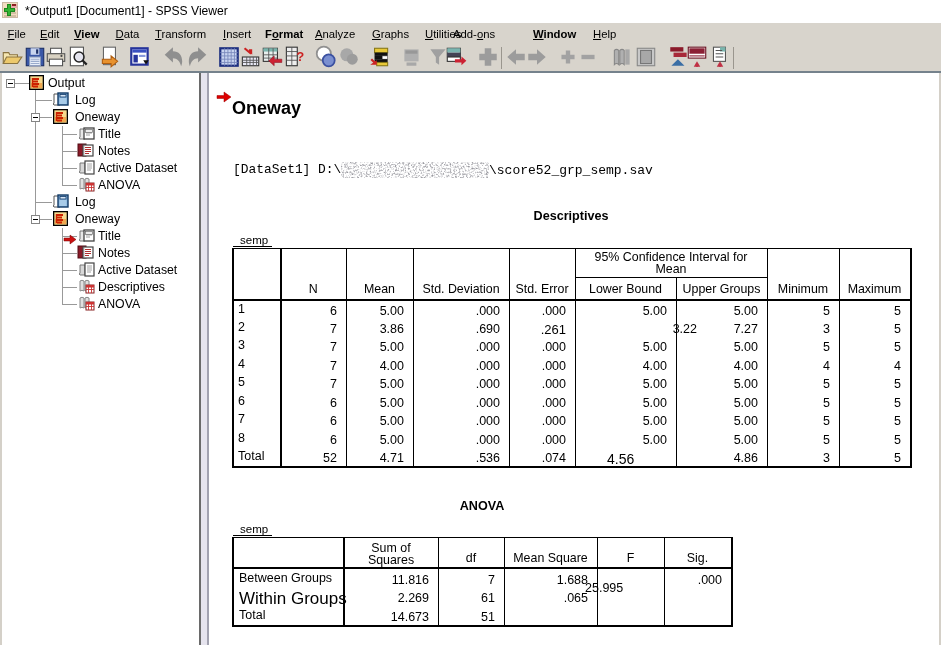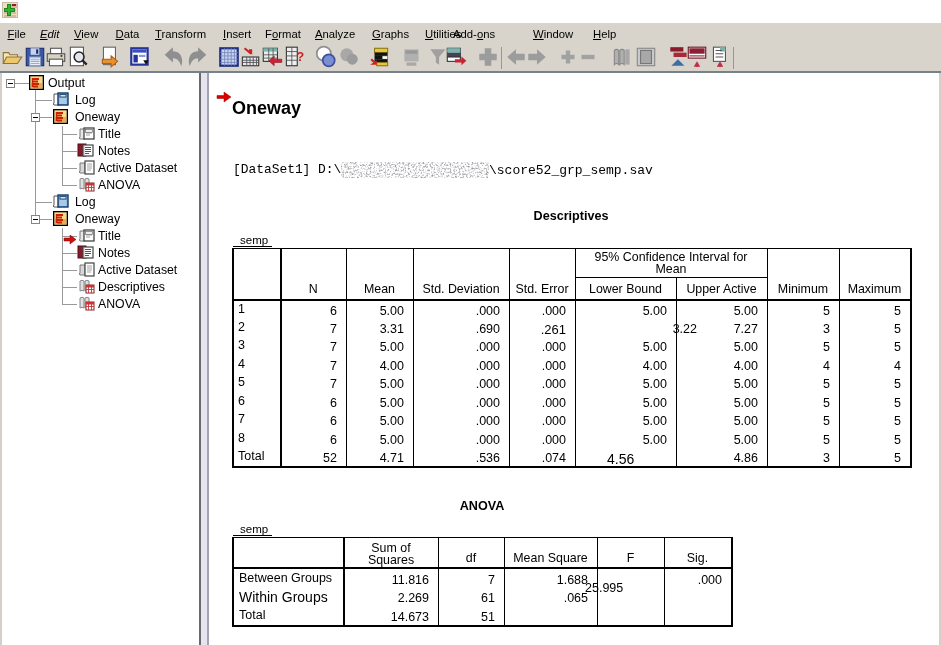--- a/index.html
+++ b/index.html
@@ -10,33 +10,34 @@
 <div style="position:absolute;left:2px;top:2px;width:17px;height:17px;"><svg width="17" height="17" viewBox="0 0 17 17">
 <rect x="0.5" y="0.5" width="15" height="15" fill="#f2ddc1" stroke="#c9b9a4"></rect>
 <rect x="9" y="2" width="6" height="4" fill="#e8a9a9"></rect>
 <path d="M2 8h12M2 11h12M2 14h12" stroke="#b59f86" stroke-width="1"></path>
 <rect x="5" y="2" width="4" height="12" fill="#1d8a1d"></rect>
 <rect x="2" y="6" width="11" height="4" fill="#1d8a1d"></rect>
 <rect x="6" y="3" width="2" height="10" fill="#35b335"></rect>
 <rect x="3" y="7" width="9" height="2" fill="#35b335"></rect>
 <path d="M10 3l4 0" stroke="#8b2020" stroke-width="2"></path>
 </svg></div>
+<div style="position:absolute;left:25px;top:5px;font-size:12.1px;font-weight:normal;white-space:nowrap;line-height:1;">*Output1 [Document1] - SPSS Viewer</div>
 <div style="position:absolute;left:0px;top:23px;width:941px;height:22px;background:#d8d4cc;"></div>
 <div style="position:absolute;left:7.5px;top:29px;font-size:11.3px;font-weight:normal;white-space:nowrap;line-height:1;"><span class="u">F</span>ile</div>
-<div style="position:absolute;left:40px;top:29px;font-size:11.3px;font-weight:normal;white-space:nowrap;line-height:1;font-style:italic;"><span class="u">E</span>dit</div>
-<div style="position:absolute;left:74px;top:29px;font-size:11.3px;font-weight:normal;white-space:nowrap;line-height:1;"><span class="u">V</span>iew</div>
+<div style="position:absolute;left:40px;top:29px;font-size:11.3px;font-weight:normal;white-space:nowrap;line-height:1;"><span class="u">E</span>dit</div>
+<div style="position:absolute;left:74px;top:29px;font-size:11.3px;font-weight:bold;white-space:nowrap;line-height:1;"><span class="u">V</span>iew</div>
 <div style="position:absolute;left:115.5px;top:29px;font-size:11.3px;font-weight:normal;white-space:nowrap;line-height:1;"><span class="u">D</span>ata</div>
 <div style="position:absolute;left:155px;top:29px;font-size:11.3px;font-weight:normal;white-space:nowrap;line-height:1;"><span class="u">T</span>ransform</div>
 <div style="position:absolute;left:223px;top:29px;font-size:11.3px;font-weight:normal;white-space:nowrap;line-height:1;"><span class="u">I</span>nsert</div>
-<div style="position:absolute;left:265px;top:29px;font-size:11.3px;font-weight:normal;white-space:nowrap;line-height:1;">F<span class="u">o</span>rmat</div>
+<div style="position:absolute;left:265px;top:29px;font-size:11.3px;font-weight:bold;white-space:nowrap;line-height:1;">F<span class="u">o</span>rmat</div>
 <div style="position:absolute;left:315px;top:29px;font-size:11.3px;font-weight:normal;white-space:nowrap;line-height:1;"><span class="u">A</span>nalyze</div>
 <div style="position:absolute;left:372px;top:29px;font-size:11.3px;font-weight:normal;white-space:nowrap;line-height:1;"><span class="u">G</span>raphs</div>
 <div style="position:absolute;left:425px;top:29px;font-size:11.3px;font-weight:normal;white-space:nowrap;line-height:1;"><span class="u">U</span>tilities</div>
 <div style="position:absolute;left:453px;top:29px;font-size:11.3px;font-weight:normal;white-space:nowrap;line-height:1;">Add-<span class="u">o</span>ns</div>
-<div style="position:absolute;left:533px;top:29px;font-size:11.3px;font-weight:normal;white-space:nowrap;line-height:1;"><span class="u">W</span>indow</div>
+<div style="position:absolute;left:533px;top:29px;font-size:11.3px;font-weight:bold;white-space:nowrap;line-height:1;"><span class="u">W</span>indow</div>
 <div style="position:absolute;left:593px;top:29px;font-size:11.3px;font-weight:normal;white-space:nowrap;line-height:1;"><span class="u">H</span>elp</div>
 <div style="position:absolute;left:0px;top:45px;width:941px;height:26px;background:#d8d4cc;"></div>
 <div style="position:absolute;left:0px;top:71px;width:941px;height:2px;background:#75828c;"></div>
 <div style="position:absolute;left:0px;top:45px;width:24px;height:24px;"><svg width="24" height="24" viewBox="0 0 22 22">
         <g>
 <path d="M3 17 L3 7 L8 7 L9 9 L16 9 L16 11" fill="#f5e6b0" stroke="#8a7340"></path>
 <path d="M3 17 L6 11 L20 11 L16 17 Z" fill="#edc96c" stroke="#8a7340"></path>
         </g>
       </svg></div>
 <div style="position:absolute;left:23px;top:45px;width:24px;height:24px;"><svg width="24" height="24" viewBox="0 0 22 22">
@@ -336,35 +337,35 @@
 <div style="position:absolute;left:839px;top:247.5px;width:1px;height:218.5px;background:#000;"></div>
 <div style="position:absolute;left:575px;top:277px;width:192px;height:1px;background:#000;"></div>
 <div style="position:absolute;left:676px;top:277px;width:1px;height:189px;background:#000;"></div>
 <div style="position:absolute;left:283.25px;top:283px;width:60px;font-size:12.4px;font-weight:normal;text-align:center;white-space:nowrap;line-height:1;">N</div>
 <div style="position:absolute;left:349.5px;top:283px;width:60px;font-size:12.4px;font-weight:normal;text-align:center;white-space:nowrap;line-height:1;">Mean</div>
 <div style="position:absolute;left:414.0px;top:283px;width:94px;font-size:12.4px;font-weight:normal;text-align:center;white-space:nowrap;line-height:1;">Std. Deviation</div>
 <div style="position:absolute;left:510.0px;top:283px;width:64px;font-size:12.4px;font-weight:normal;text-align:center;white-space:nowrap;line-height:1;">Std. Error</div>
 <div style="position:absolute;left:576.0px;top:251px;width:190px;font-size:12.4px;font-weight:normal;text-align:center;white-space:nowrap;line-height:1;">95% Confidence Interval for</div>
 <div style="position:absolute;left:576.0px;top:263px;width:190px;font-size:12.4px;font-weight:normal;text-align:center;white-space:nowrap;line-height:1;">Mean</div>
 <div style="position:absolute;left:576.5px;top:283px;width:98px;font-size:12.4px;font-weight:normal;text-align:center;white-space:nowrap;line-height:1;">Lower Bound</div>
-<div style="position:absolute;left:672.5px;top:283px;width:98px;font-size:12.4px;font-weight:normal;text-align:center;white-space:nowrap;line-height:1;">Upper Active</div>
+<div style="position:absolute;left:672.5px;top:283px;width:98px;font-size:12.4px;font-weight:normal;text-align:center;white-space:nowrap;line-height:1;">Upper Groups</div>
 <div style="position:absolute;left:768.0px;top:283px;width:70px;font-size:12.4px;font-weight:normal;text-align:center;white-space:nowrap;line-height:1;">Minimum</div>
 <div style="position:absolute;left:839.5px;top:283px;width:70px;font-size:12.4px;font-weight:normal;text-align:center;white-space:nowrap;line-height:1;">Maximum</div>
 <div style="position:absolute;left:238px;top:302.5px;font-size:12.5px;font-weight:normal;white-space:nowrap;line-height:1;">1</div>
 <div style="position:absolute;left:277px;top:304.5px;width:60px;font-size:12.5px;text-align:right;white-space:nowrap;line-height:1;">6</div>
 <div style="position:absolute;left:344px;top:304.5px;width:60px;font-size:12.5px;text-align:right;white-space:nowrap;line-height:1;">5.00</div>
 <div style="position:absolute;left:440px;top:304.5px;width:60px;font-size:12.5px;text-align:right;white-space:nowrap;line-height:1;">.000</div>
 <div style="position:absolute;left:506px;top:304.5px;width:60px;font-size:12.5px;text-align:right;white-space:nowrap;line-height:1;">.000</div>
 <div style="position:absolute;left:607px;top:304.5px;width:60px;font-size:12.5px;text-align:right;white-space:nowrap;line-height:1;">5.00</div>
 <div style="position:absolute;left:698px;top:304.5px;width:60px;font-size:12.5px;text-align:right;white-space:nowrap;line-height:1;">5.00</div>
 <div style="position:absolute;left:770px;top:304.5px;width:60px;font-size:12.5px;text-align:right;white-space:nowrap;line-height:1;">5</div>
 <div style="position:absolute;left:841px;top:304.5px;width:60px;font-size:12.5px;text-align:right;white-space:nowrap;line-height:1;">5</div>
 <div style="position:absolute;left:238px;top:320.94444444444446px;font-size:12.5px;font-weight:normal;white-space:nowrap;line-height:1;">2</div>
 <div style="position:absolute;left:277px;top:322.94444444444446px;width:60px;font-size:12.5px;text-align:right;white-space:nowrap;line-height:1;">7</div>
-<div style="position:absolute;left:344px;top:322.94444444444446px;width:60px;font-size:12.5px;text-align:right;white-space:nowrap;line-height:1;">3.31</div>
+<div style="position:absolute;left:344px;top:322.94444444444446px;width:60px;font-size:12.5px;text-align:right;white-space:nowrap;line-height:1;">3.86</div>
 <div style="position:absolute;left:440px;top:322.94444444444446px;width:60px;font-size:12.5px;text-align:right;white-space:nowrap;line-height:1;">.690</div>
 <div style="position:absolute;left:506px;top:322.94444444444446px;width:60px;font-size:13px;text-align:right;white-space:nowrap;line-height:1;">.261</div>
 <div style="position:absolute;left:637px;top:322.94444444444446px;width:60px;font-size:12.5px;text-align:right;white-space:nowrap;line-height:1;">3.22</div>
 <div style="position:absolute;left:698px;top:322.94444444444446px;width:60px;font-size:12.5px;text-align:right;white-space:nowrap;line-height:1;">7.27</div>
 <div style="position:absolute;left:770px;top:322.94444444444446px;width:60px;font-size:12.5px;text-align:right;white-space:nowrap;line-height:1;">3</div>
 <div style="position:absolute;left:841px;top:322.94444444444446px;width:60px;font-size:12.5px;text-align:right;white-space:nowrap;line-height:1;">5</div>
 <div style="position:absolute;left:238px;top:339.3888888888889px;font-size:12.5px;font-weight:normal;white-space:nowrap;line-height:1;">3</div>
 <div style="position:absolute;left:277px;top:341.3888888888889px;width:60px;font-size:12.5px;text-align:right;white-space:nowrap;line-height:1;">7</div>
 <div style="position:absolute;left:344px;top:341.3888888888889px;width:60px;font-size:12.5px;text-align:right;white-space:nowrap;line-height:1;">5.00</div>
 <div style="position:absolute;left:440px;top:341.3888888888889px;width:60px;font-size:12.5px;text-align:right;white-space:nowrap;line-height:1;">.000</div>
@@ -444,19 +445,19 @@
 <div style="position:absolute;left:451.0px;top:552px;width:40px;font-size:12.4px;font-weight:normal;text-align:center;white-space:nowrap;line-height:1;">df</div>
 <div style="position:absolute;left:505.5px;top:552px;width:90px;font-size:12.4px;font-weight:normal;text-align:center;white-space:nowrap;line-height:1;">Mean Square</div>
 <div style="position:absolute;left:615.5px;top:552px;width:30px;font-size:12.4px;font-weight:normal;text-align:center;white-space:nowrap;line-height:1;">F</div>
 <div style="position:absolute;left:677.5px;top:552px;width:40px;font-size:12.4px;font-weight:normal;text-align:center;white-space:nowrap;line-height:1;">Sig.</div>
 <div style="position:absolute;left:239px;top:571.5px;font-size:12.5px;font-weight:normal;white-space:nowrap;line-height:1;">Between Groups</div>
 <div style="position:absolute;left:359px;top:573.5px;width:70px;font-size:12.5px;text-align:right;white-space:nowrap;line-height:1;">11.816</div>
 <div style="position:absolute;left:425px;top:573.5px;width:70px;font-size:12.5px;text-align:right;white-space:nowrap;line-height:1;">7</div>
 <div style="position:absolute;left:518px;top:573.5px;width:70px;font-size:12.5px;text-align:right;white-space:nowrap;line-height:1;">1.688</div>
 <div style="position:absolute;left:585px;top:573.5px;width:70px;font-size:12.5px;text-align:left;white-space:nowrap;line-height:1;margin-top:8px;">25.995</div>
 <div style="position:absolute;left:652px;top:573.5px;width:70px;font-size:12.5px;text-align:right;white-space:nowrap;line-height:1;">.000</div>
-<div style="position:absolute;left:239px;top:590.0px;font-size:14px;font-weight:normal;white-space:nowrap;line-height:1;">Within Groups</div>
+<div style="position:absolute;left:239px;top:590.0px;font-size:17px;font-weight:normal;white-space:nowrap;line-height:1;">Within Groups</div>
 <div style="position:absolute;left:359px;top:592.0px;width:70px;font-size:12.5px;text-align:right;white-space:nowrap;line-height:1;">2.269</div>
 <div style="position:absolute;left:425px;top:592.0px;width:70px;font-size:12.5px;text-align:right;white-space:nowrap;line-height:1;">61</div>
 <div style="position:absolute;left:518px;top:592.0px;width:70px;font-size:12.5px;text-align:right;white-space:nowrap;line-height:1;">.065</div>
 <div style="position:absolute;left:239px;top:608.5px;font-size:12.5px;font-weight:normal;white-space:nowrap;line-height:1;">Total</div>
 <div style="position:absolute;left:359px;top:610.5px;width:70px;font-size:12.5px;text-align:right;white-space:nowrap;line-height:1;">14.673</div>
 <div style="position:absolute;left:425px;top:610.5px;width:70px;font-size:12.5px;text-align:right;white-space:nowrap;line-height:1;">51</div>
 </div>
 </body></html>

